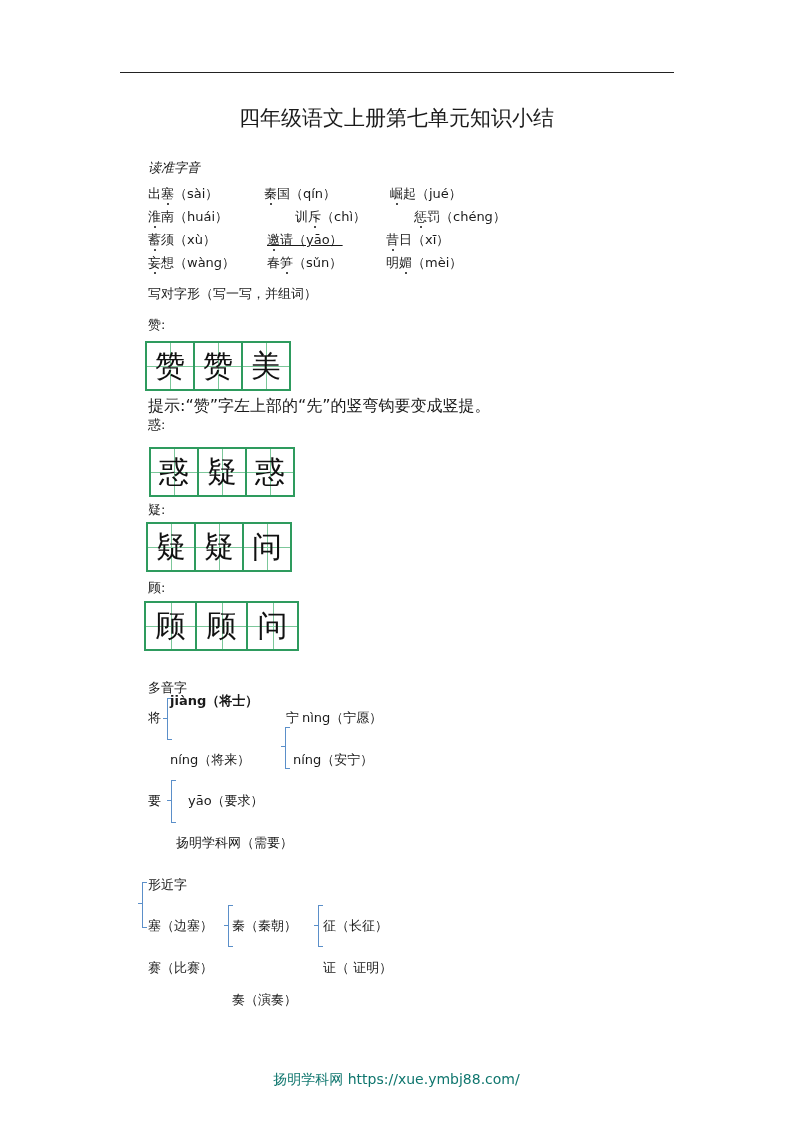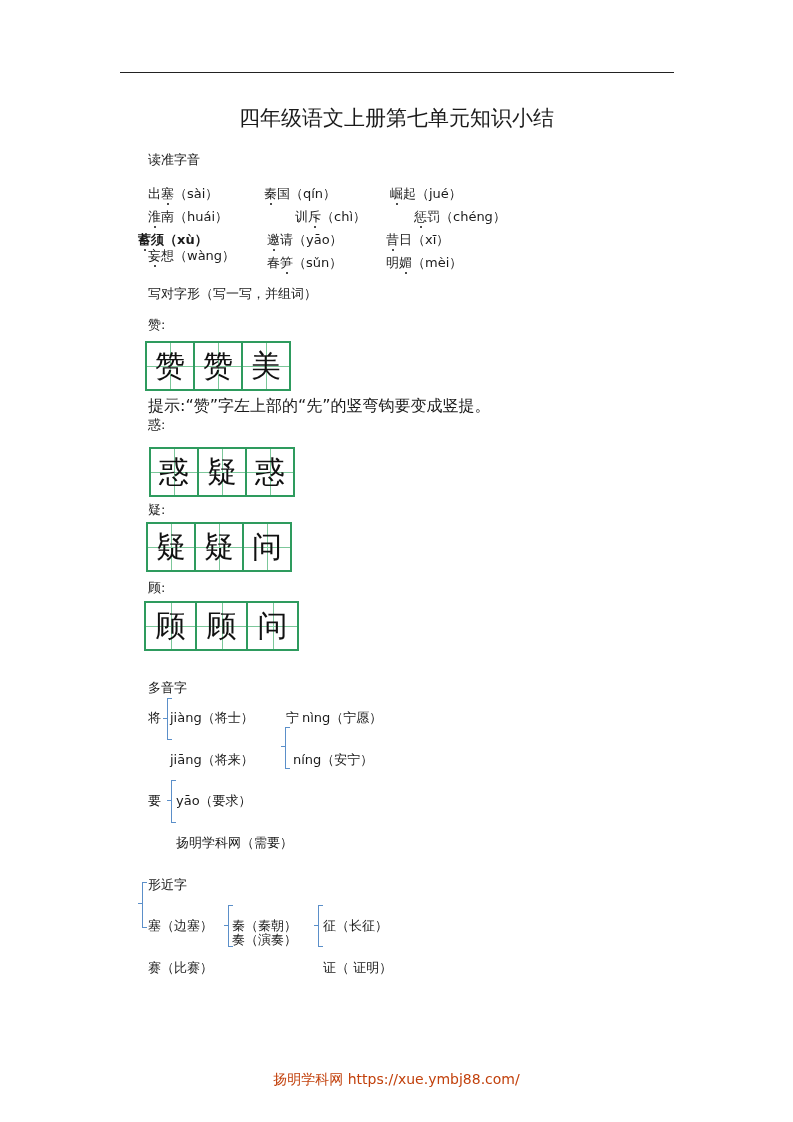--- a/index.html
+++ b/index.html
@@ -15,41 +15,41 @@
     .grid { position: absolute; display: flex; border: 2px solid #2e9b5e; background: #fff; }
     .cell { position: relative; width: 46px; height: 46px; border-right: 2px solid #2e9b5e;
             display: flex; align-items: center; justify-content: center;
             font-family: "DejaVu Serif", "Liberation Serif", serif; font-size: 30px; color: #111; }
     .cell:last-child { border-right: none; }
     .cell::before { content: ""; position: absolute; left: 0; right: 0; top: 50%; border-top: 1px solid #7cc79a; }
     .cell::after { content: ""; position: absolute; top: 0; bottom: 0; left: 50%; border-left: 1px solid #7cc79a; }
     .cell span { position: relative; z-index: 1; }
     .brace { position: absolute; border: 1px solid #5b8fc9; border-right: none; width: 4px; }
     .brace-tick { position: absolute; width: 4px; height: 1px; background: #5b8fc9; }
-    .footer { left: 0; width: 793px; text-align: center; top: 1071px; font-size: 14px; color: #c2410c; }
+    .footer { left: 0; width: 793px; text-align: center; top: 1071px; font-size: 14px; color: #0f766e; }
   </style>
 </head>
 <body>
 
 <div class="top-rule"></div>
 <div class="abs title">四年级语文上册第七单元知识小结</div>
 
-<div class="abs txt" style="left:148px;top:152px;">读准字音</div>
+<div class="abs txt" style="left:148px;top:160px;font-style:italic;">读准字音</div>
 
 <div id="pron">
     <div class="abs txt" style="left: 148px; top: 186px;"><span><span>出</span><span class="dot">塞</span></span><span>（sài）</span></div>
     <div class="abs txt" style="left: 264px; top: 186px;"><span><span class="dot">秦</span><span>国</span></span><span>（qín）</span></div>
     <div class="abs txt" style="left: 390px; top: 186px;"><span><span class="dot">崛</span><span>起</span></span><span>（jué）</span></div>
     <div class="abs txt" style="left: 148px; top: 209px;"><span><span class="dot">淮</span><span>南</span></span><span>（huái）</span></div>
     <div class="abs txt" style="left: 295px; top: 209px;"><span><span>训</span><span class="dot">斥</span></span><span>（chì）</span></div>
     <div class="abs txt" style="left: 414px; top: 209px;"><span><span class="dot">惩</span><span>罚</span></span><span>（chéng）</span></div>
-    <div class="abs txt" style="left: 138px; top: 232px; font-weight: bold;"><span><span class="dot">蓄</span><span>须</span></span><span>（xù）</span></div>
-    <div class="abs txt" style="left: 267px; top: 232px;"><span><span class="dot">邀</span><span>请</span></span><span>（yāo）</span></div>
+    <div class="abs txt" style="left: 148px; top: 232px;"><span><span class="dot">蓄</span><span>须</span></span><span>（xù）</span></div>
+    <div class="abs txt" style="left: 267px; top: 232px; text-decoration: underline;"><span><span class="dot">邀</span><span>请</span></span><span>（yāo）</span></div>
     <div class="abs txt" style="left: 386px; top: 232px;"><span><span class="dot">昔</span><span>日</span></span><span>（xī）</span></div>
-    <div class="abs txt" style="left: 148px; top: 248px; text-align: right;"><span><span class="dot">妄</span><span>想</span></span><span>（wàng）</span></div>
+    <div class="abs txt" style="left: 148px; top: 255px; text-align: right;"><span><span class="dot">妄</span><span>想</span></span><span>（wàng）</span></div>
     <div class="abs txt" style="left: 267px; top: 255px; text-align: right;"><span><span>春</span><span class="dot">笋</span></span><span>（sǔn）</span></div>
     <div class="abs txt" style="left: 386px; top: 255px;"><span><span>明</span><span class="dot">媚</span></span><span>（mèi）</span></div>
   </div>
 
 <div class="abs txt" style="left:148px;top:286px;">写对字形（写一写，并组词）</div>
 
 <div class="abs txt" style="left:148px;top:317px;">赞:</div>
 <div class="grid" style="left:145px;top:341px;">
   <div class="cell">
       <span>赞</span>
@@ -100,45 +100,45 @@
   <div class="cell" style="width:49px;">
       <span>问</span>
     </div>
 </div>
 
 <div class="abs txt" style="left:148px;top:680px;">多音字</div>
 
 <div class="abs txt" style="left:148px;top:710px;">将</div>
 <div class="brace" style="left:167px;top:698px;height:40px;"></div>
 <div class="brace-tick" style="left:163px;top:718px;"></div>
-<div class="abs txt" style="left:170px;top:710px;">jiàng（将士）</div>
-<div class="abs txt" style="left:170px;top:752px;">jiāng（将来）</div>
+<div class="abs txt" style="left:170px;top:693px;font-weight:bold;">jiàng（将士）</div>
+<div class="abs txt" style="left:170px;top:752px;">níng（将来）</div>
 
 <div class="abs txt" style="left:286px;top:710px;">宁</div>
 <div class="brace" style="left:285px;top:727px;height:40px;"></div>
 <div class="brace-tick" style="left:281px;top:746px;"></div>
 <div class="abs txt" style="left:302px;top:710px;">nìng（宁愿）</div>
 <div class="abs txt" style="left:293px;top:752px;">níng（安宁）</div>
 
 <div class="abs txt" style="left:148px;top:793px;">要</div>
 <div class="brace" style="left:171px;top:780px;height:41px;"></div>
 <div class="brace-tick" style="left:167px;top:800px;"></div>
-<div class="abs txt" style="left:176px;top:793px;">yāo（要求）</div>
+<div class="abs txt" style="left:188px;top:793px;">yāo（要求）</div>
 <div class="abs txt" style="left:176px;top:835px;">扬明学科网（需要）</div>
 
 <div class="brace" style="left:142px;top:882px;height:44px;"></div>
 <div class="brace-tick" style="left:138px;top:903px;"></div>
 <div class="abs txt" style="left:148px;top:877px;">形近字</div>
 
 <div class="abs txt" style="left:148px;top:918px;">塞（边塞）</div>
 <div class="abs txt" style="left:148px;top:960px;">赛（比赛）</div>
 
 <div class="brace" style="left:228px;top:905px;height:40px;"></div>
 <div class="brace-tick" style="left:224px;top:925px;"></div>
 <div class="abs txt" style="left:232px;top:918px;">秦（秦朝）</div>
-<div class="abs txt" style="left:232px;top:932px;">奏（演奏）</div>
+<div class="abs txt" style="left:232px;top:992px;">奏（演奏）</div>
 
 <div class="brace" style="left:318px;top:905px;height:40px;"></div>
 <div class="brace-tick" style="left:314px;top:925px;"></div>
 <div class="abs txt" style="left:323px;top:918px;">征（长征）</div>
 <div class="abs txt" style="left:323px;top:960px;">证（ 证明）</div>
 
 <div class="abs footer">扬明学科网 https://xue.ymbj88.com/</div>
 
 </body></html>

